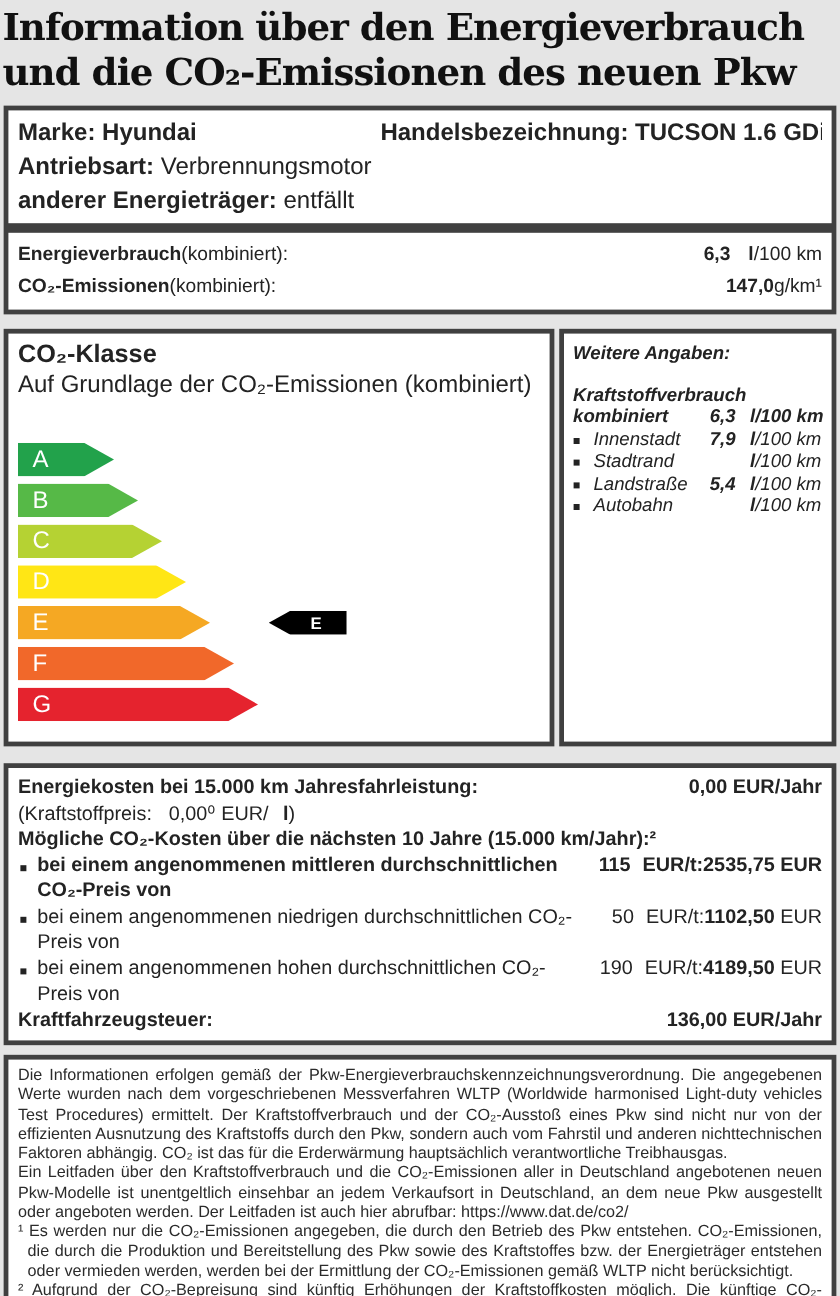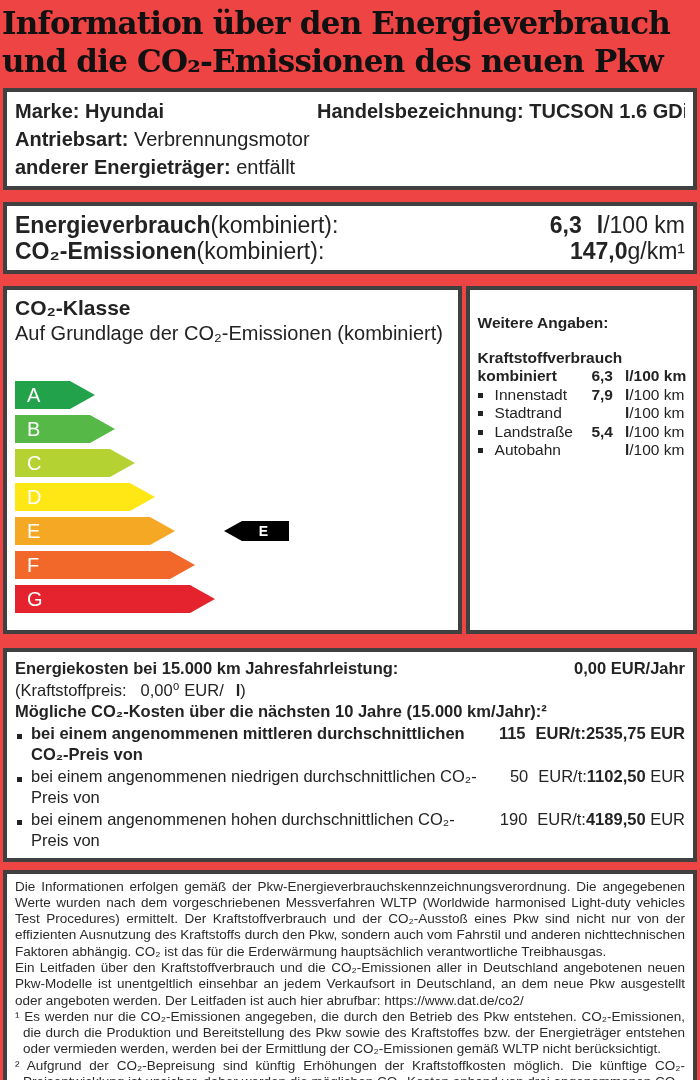--- a/index.html
+++ b/index.html
@@ -1,37 +1,37 @@
 <!DOCTYPE html>
 <html><head>
 <meta charset="utf-8">
 <style>
   * { margin:0; padding:0; box-sizing:border-box; }
   html,body { background:#fff; }
   .page {
-    position:relative; width:700px; height:1080px; background:#ef4444;
+    position:relative; width:700px; height:1080px; background:#e5e5e5;
     font-family:"Liberation Sans","DejaVu Sans",sans-serif;
     color:#232323; overflow:hidden;
   }
   .title {
     font-family:"DejaVu Serif","Liberation Serif",serif;
     font-weight:bold; font-size:31px; line-height:38px;
     letter-spacing:-0.8px; color:#111; padding:4px 0 0 2px;
   }
   .box { border:4px solid #404040; margin:0 3px; background:#fff; }
 
   
   .info-box { margin-top:8px; padding:5px 8px; font-size:20px; line-height:28px; }
   .vrow { display:flex; }
   .vcell-l { width:302px; flex-shrink:0; white-space:nowrap; }
   .vcell-r { flex:1; white-space:nowrap; overflow:hidden; }
   .b { font-weight:bold; }
 
   
-  .cons-box { margin-top:12px; padding:6px 8px; font-size:23px; line-height:26px; }
+  .cons-box { padding:6px 8px; font-size:16px; line-height:26px; }
   .cons-row { display:flex; align-items:baseline; }
   .cons-spacer { flex:1; }
   .cons-row:nth-child(1) .cons-val { margin-right:15px; }
   .cons-unit-rest { font-weight:normal; }
 
   
   .twocol { display:flex; margin:12px 3px 0 3px; height:348px; gap:4px; }
   .twocol .box { margin:0; }
   .co2-box { width:510px; padding:6px 8px; position:relative; }
   .co2-heading { font-size:21px; font-weight:bold; }
@@ -44,21 +44,21 @@
     clip-path:polygon(0 0, calc(100% - 25px) 0, 100% 50%, calc(100% - 25px) 100%, 0 100%);
   }
   .pointer {
     position:absolute; left:209px; width:65px; height:20px; background:#000;
     clip-path:polygon(18px 0, 100% 0, 100% 100%, 18px 100%, 0 50%);
     color:#fff; font-size:14px; font-weight:bold; line-height:20px;
     text-align:center; padding-left:14px;
   }
 
   
-  .weitere-box { flex:1; padding:24px 8px; font-size:15.5px; line-height:18.5px; }
+  .weitere-box { flex:1; padding:8px 8px; font-size:15.5px; line-height:18.5px;font-style:italic; }
   .w-heading { font-weight:bold; }
   .w-section { font-weight:bold; margin-top:16px; }
   .w-row { display:flex; align-items:baseline; }
   .w-label { flex:1; display:flex; align-items:baseline; }
   .w-bullet { width:5px; height:5px; background:#232323; flex-shrink:0; margin-right:12px; align-self:center; margin-top:1px; }
   .w-val { width:40px; text-align:right; font-weight:bold; }
   .w-unit { width:72px; padding-left:12px; white-space:nowrap; }
   .w-bold .w-label, .w-bold .w-unit, .w-bold .w-unit span { font-weight:bold; }
 
   
@@ -220,20 +220,24 @@
       <span class="c-eurt">EUR/t:</span>
       <span class="c-amount"><span class="b">1102,50</span><span> EUR</span></span>
     </div>
     <div class="c-row">
       <span class="c-bullet"></span>
       <span>bei einem angenommenen hohen durchschnittlichen CO₂-Preis von</span>
       <span class="c-price">190</span>
       <span class="c-eurt">EUR/t:</span>
       <span class="c-amount"><span class="b">4189,50</span><span> EUR</span></span>
     </div>
+    <div class="c-row">
+      <span class="b">Kraftfahrzeugsteuer:</span>
+      <span class="c-right">136,00 EUR/Jahr</span>
+    </div>
   </div>
 
   <div class="box fine-box">
     <div>Die Informationen erfolgen gemäß der Pkw-Energieverbrauchskennzeichnungsverordnung. Die angegebenen Werte wurden nach dem vorgeschriebenen Messverfahren WLTP (Worldwide harmonised Light-duty vehicles Test Procedures) ermittelt. Der Kraftstoffverbrauch und der CO₂-Ausstoß eines Pkw sind nicht nur von der effizienten Ausnutzung des Kraftstoffs durch den Pkw, sondern auch vom Fahrstil und anderen nichttechnischen Faktoren abhängig. CO₂ ist das für die Erderwärmung hauptsächlich verantwortliche Treibhausgas.</div>
     <div>Ein Leitfaden über den Kraftstoffverbrauch und die CO₂-Emissionen aller in Deutschland angebotenen neuen Pkw-Modelle ist unentgeltlich einsehbar an jedem Verkaufsort in Deutschland, an dem neue Pkw ausgestellt oder angeboten werden. Der Leitfaden ist auch hier abrufbar:  https://www.dat.de/co2/</div>
     <div class="fn"><span>¹</span><span> Es werden nur die CO₂-Emissionen angegeben, die durch den Betrieb des Pkw entstehen. CO₂-Emissionen, die durch die Produktion und Bereitstellung des Pkw sowie des Kraftstoffes bzw. der Energieträger entstehen oder vermieden werden, werden bei der Ermittlung der CO₂-Emissionen gemäß WLTP nicht berücksichtigt.</span></div>
     <div class="fn"><span>²</span><span> Aufgrund der CO₂-Bepreisung sind künftig Erhöhungen der Kraftstoffkosten möglich. Die künftige CO₂-Preisentwicklung ist unsicher, daher werden die möglichen CO₂-Kosten anhand von drei angenommenen CO₂-Preisen für den Zeitraum  2025  bis  2034   berechnet. Die tatsächlichen CO₂-Preise können sowohl höher als auch niedriger als in den hier zugrundeliegenden Modellrechnungen ausfallen. Die CO₂-Kosten sind beim Tanken mit den Kraftstoffkosten zu bezahlen. Weitere Informationen unter www.alternativ-mobil.info.</span></div>
   </div>
 
 </div>

